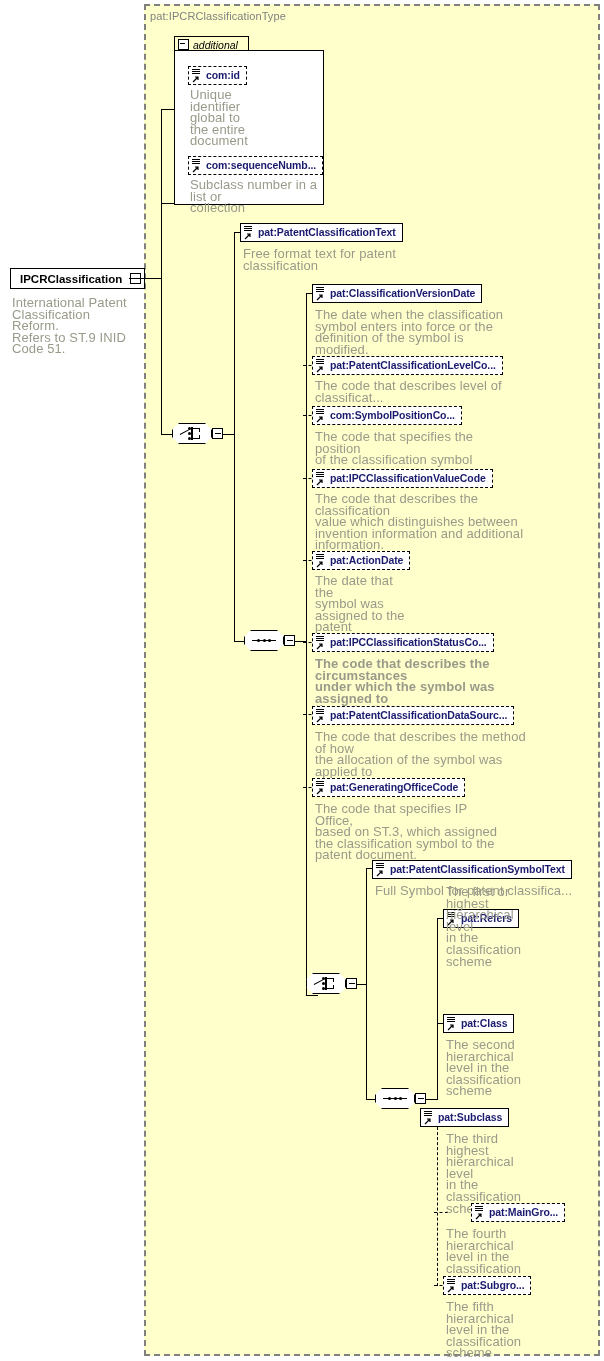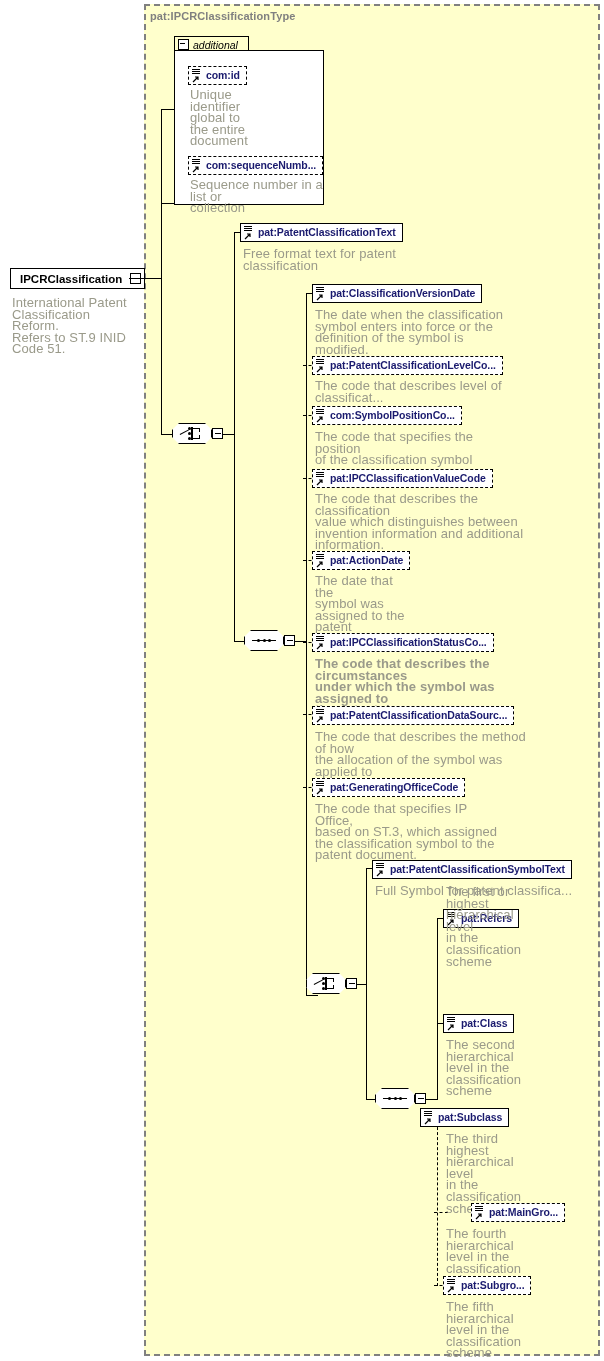--- a/index.html
+++ b/index.html
@@ -7,21 +7,21 @@
     width:604px;height:1361px;position:relative;overflow:hidden;
     font-family:"Liberation Sans","DejaVu Sans",sans-serif;
   }
   
   .type-box{
     position:absolute;left:144px;top:4px;width:456px;height:1352px;
     background:#ffffcc;border:2px dashed #808080;box-sizing:border-box;
   }
   .type-title{
     position:absolute;left:150px;top:10px;
-    font-size:11px;color:#808080;font-weight:bold;letter-spacing:.1px;
+    font-size:11px;color:#808080;font-weight:normal;letter-spacing:.1px;
   }
   
   .attr-panel{
     position:absolute;left:174px;top:50px;width:150px;height:155px;
     background:#ffffff;border:1.5px solid #000;box-sizing:border-box;
   }
   .attr-tab{
     position:absolute;left:174px;top:36px;width:75px;height:16px;
     background:#ffffcc;border:1.5px solid #000;border-bottom:none;
     box-sizing:border-box;display:flex;align-items:center;gap:4px;padding-left:3px;
@@ -191,21 +191,21 @@
       </span>
     <span class="glyph-arrow">
       <svg width="8" height="8" viewBox="0 0 8 8">
           <path d="M1 7 L6 2 M3 2 H6 V5" stroke="#000" stroke-width="1.2" fill="none"></path>
         </svg>
     </span>
     <span class="label">com:sequenceNumb...</span>
     <span class="shadow-r"></span>
   </div>
 </div>
-<div class="doc" style="left:190px;top:179px;width:140px;">Sequence number in a list or
+<div class="doc" style="left:190px;top:179px;width:140px;">Subclass number in a list or
 collection</div>
 
 <div class="comp" style="left:172px;top:423px;">
   <div class="octsh"></div>
     <div class="oct"></div>
   <div class="cho-g">
     <div class="slash"></div>
       <div class="vbar"></div>
     <div class="d" style="top:0px;"></div>
       <div class="d" style="top:5px;"></div>

